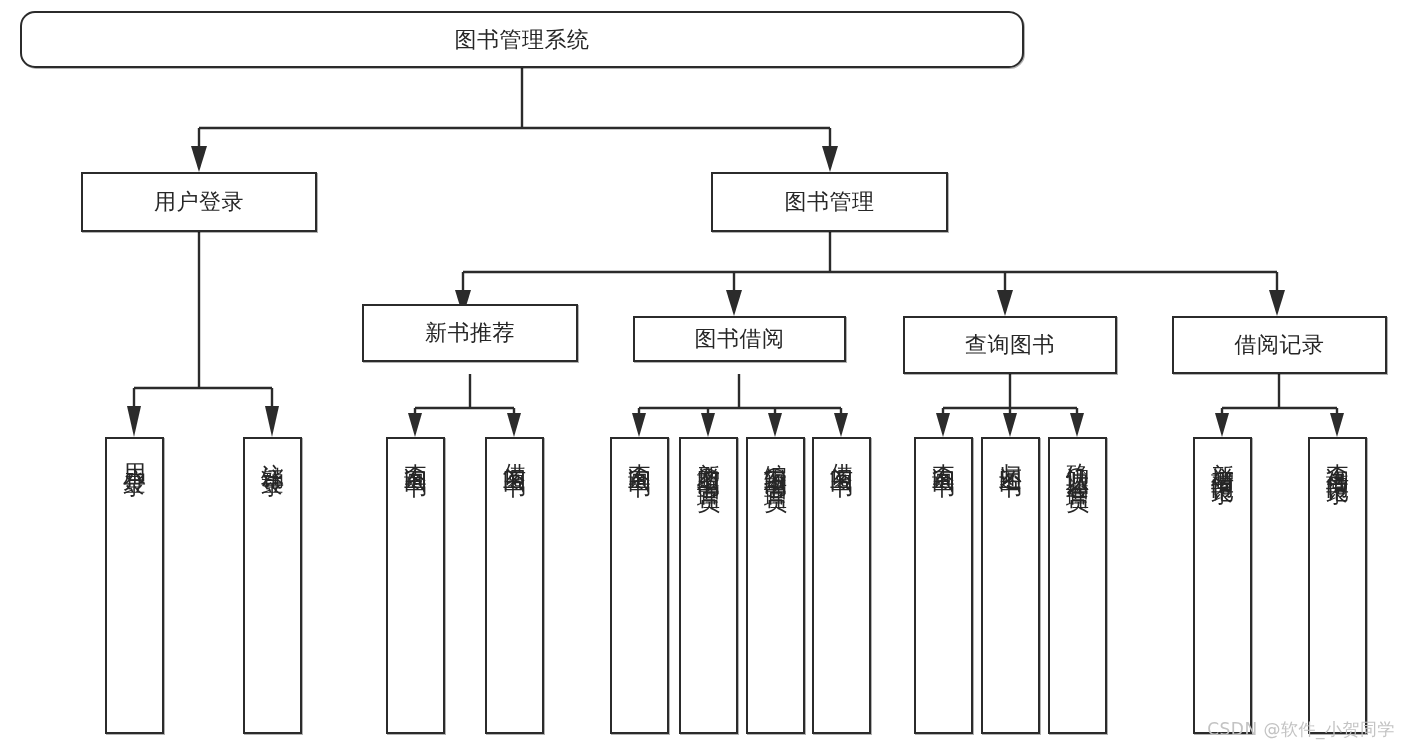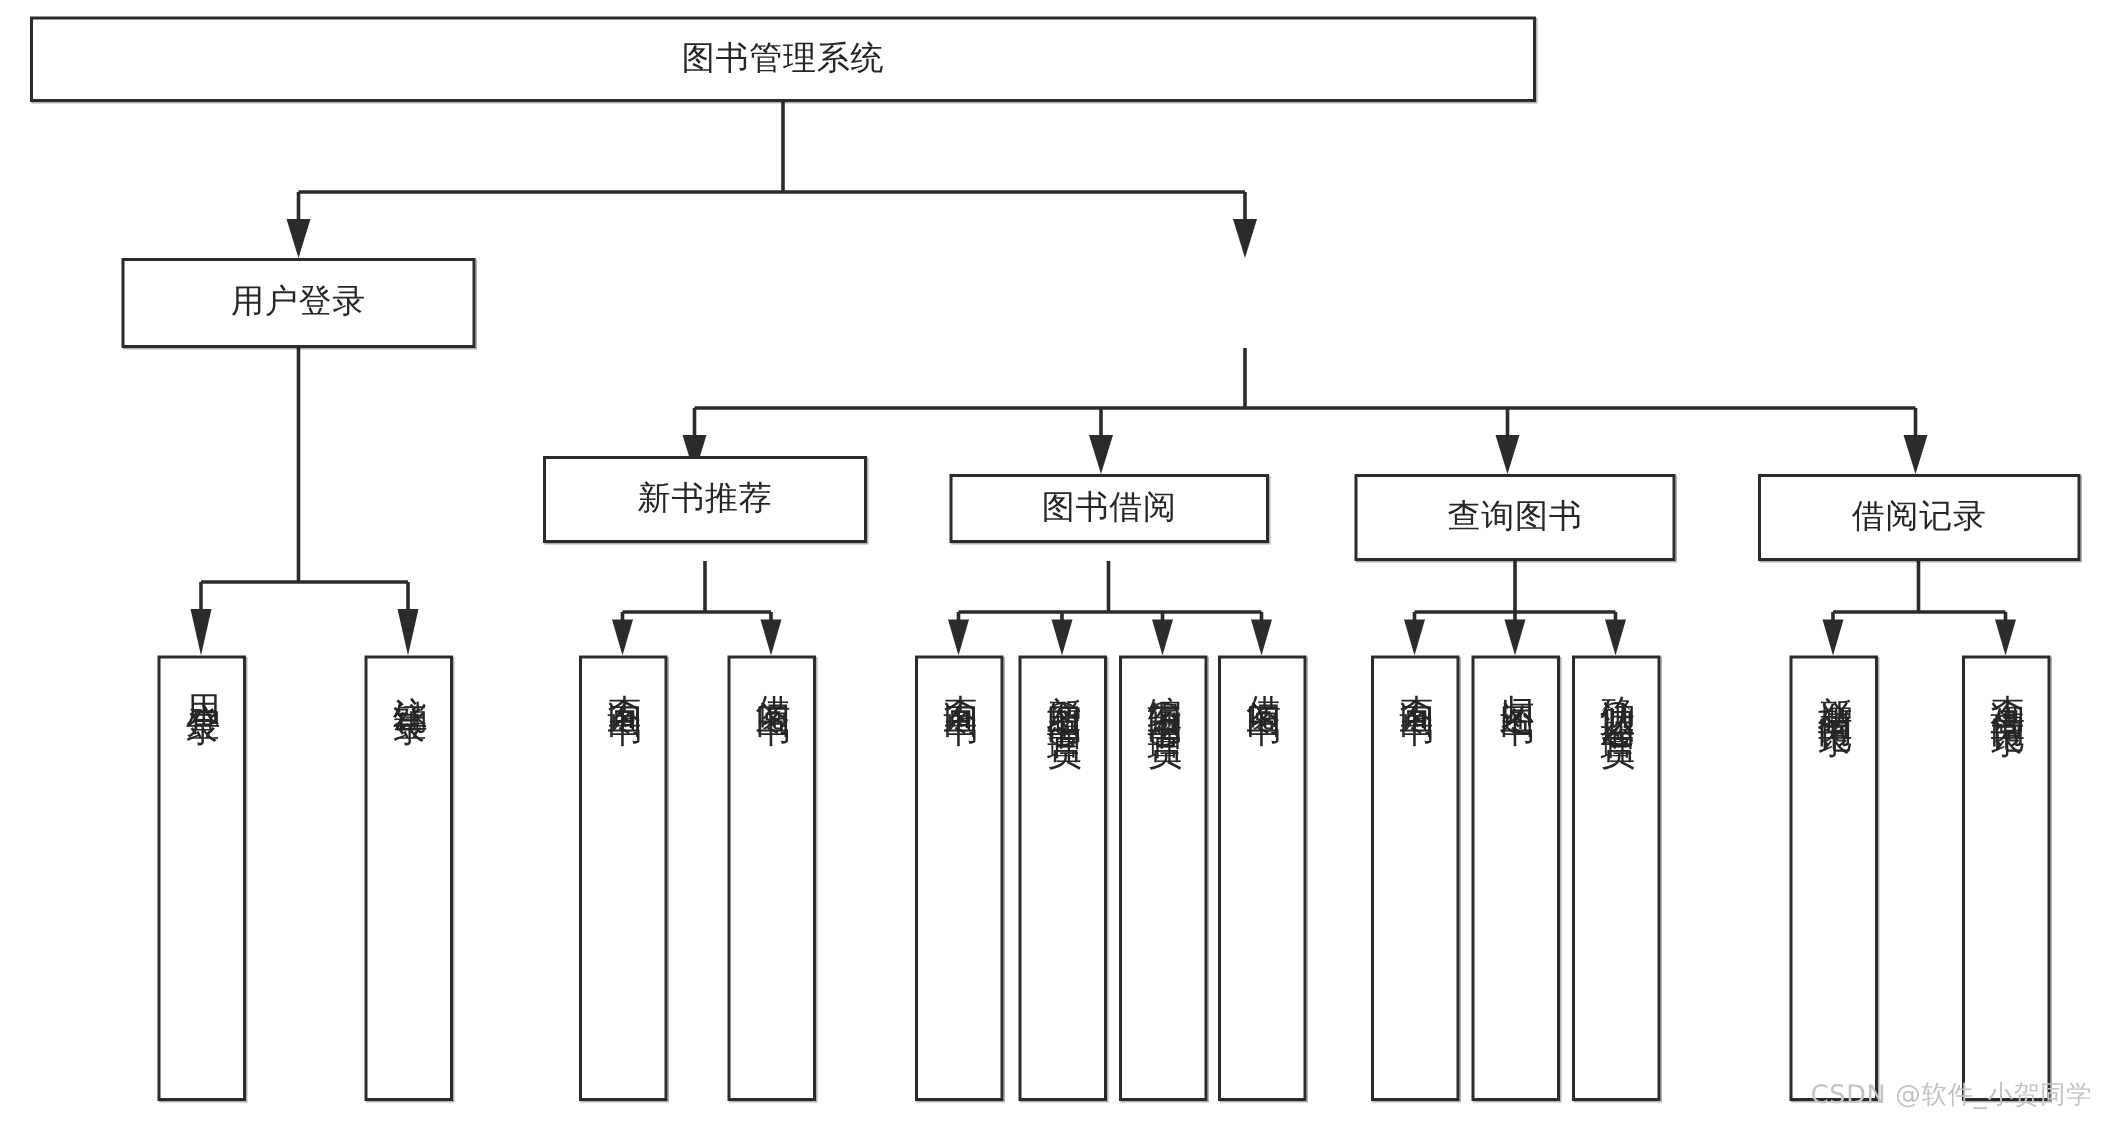--- a/index.html
+++ b/index.html
@@ -145,27 +145,30 @@
     <polygon class="conn-arrow" points="1070,413 1084,413 1077,437"></polygon>
 
     <path class="conn-line" d="M 1279 374 L 1279 408"></path>
     <path class="conn-line" d="M 1222 408 L 1337 408"></path>
     <path class="conn-line" d="M 1222 408 L 1222 415"></path>
     <polygon class="conn-arrow" points="1215,413 1229,413 1222,437"></polygon>
     <path class="conn-line" d="M 1337 408 L 1337 415"></path>
     <polygon class="conn-arrow" points="1330,413 1344,413 1337,437"></polygon>
   </svg>
 
-  <div class="node-box root horiz" style="left:20px; top:11px; width:1004px; height:57px;">
+  <div class="node-box root horiz" style="left:20px; top:11px; width:1004px; height:57px;border-radius:15px;">
     <span class="node-label">图书管理系统</span>
   </div>
 
   <div class="node-box horiz" style="left:81px; top:172px; width:236px; height:60px;">
     <span class="node-label">用户登录</span>
   </div>
+  <div class="node-box horiz" style="left:711px; top:172px; width:237px; height:60px;">
+    <span class="node-label">图书管理</span>
+  </div>
 
   <div class="node-box horiz" style="left:362px; top:304px; width:216px; height:58px;">
     <span class="node-label">新书推荐</span>
   </div>
   <div class="node-box horiz" style="left:633px; top:316px; width:213px; height:46px;justify-content:center;">
     <span class="node-label">图书借阅</span>
   </div>
   <div class="node-box horiz" style="left:903px; top:316px; width:214px; height:58px;">
     <span class="node-label">查询图书</span>
   </div>

